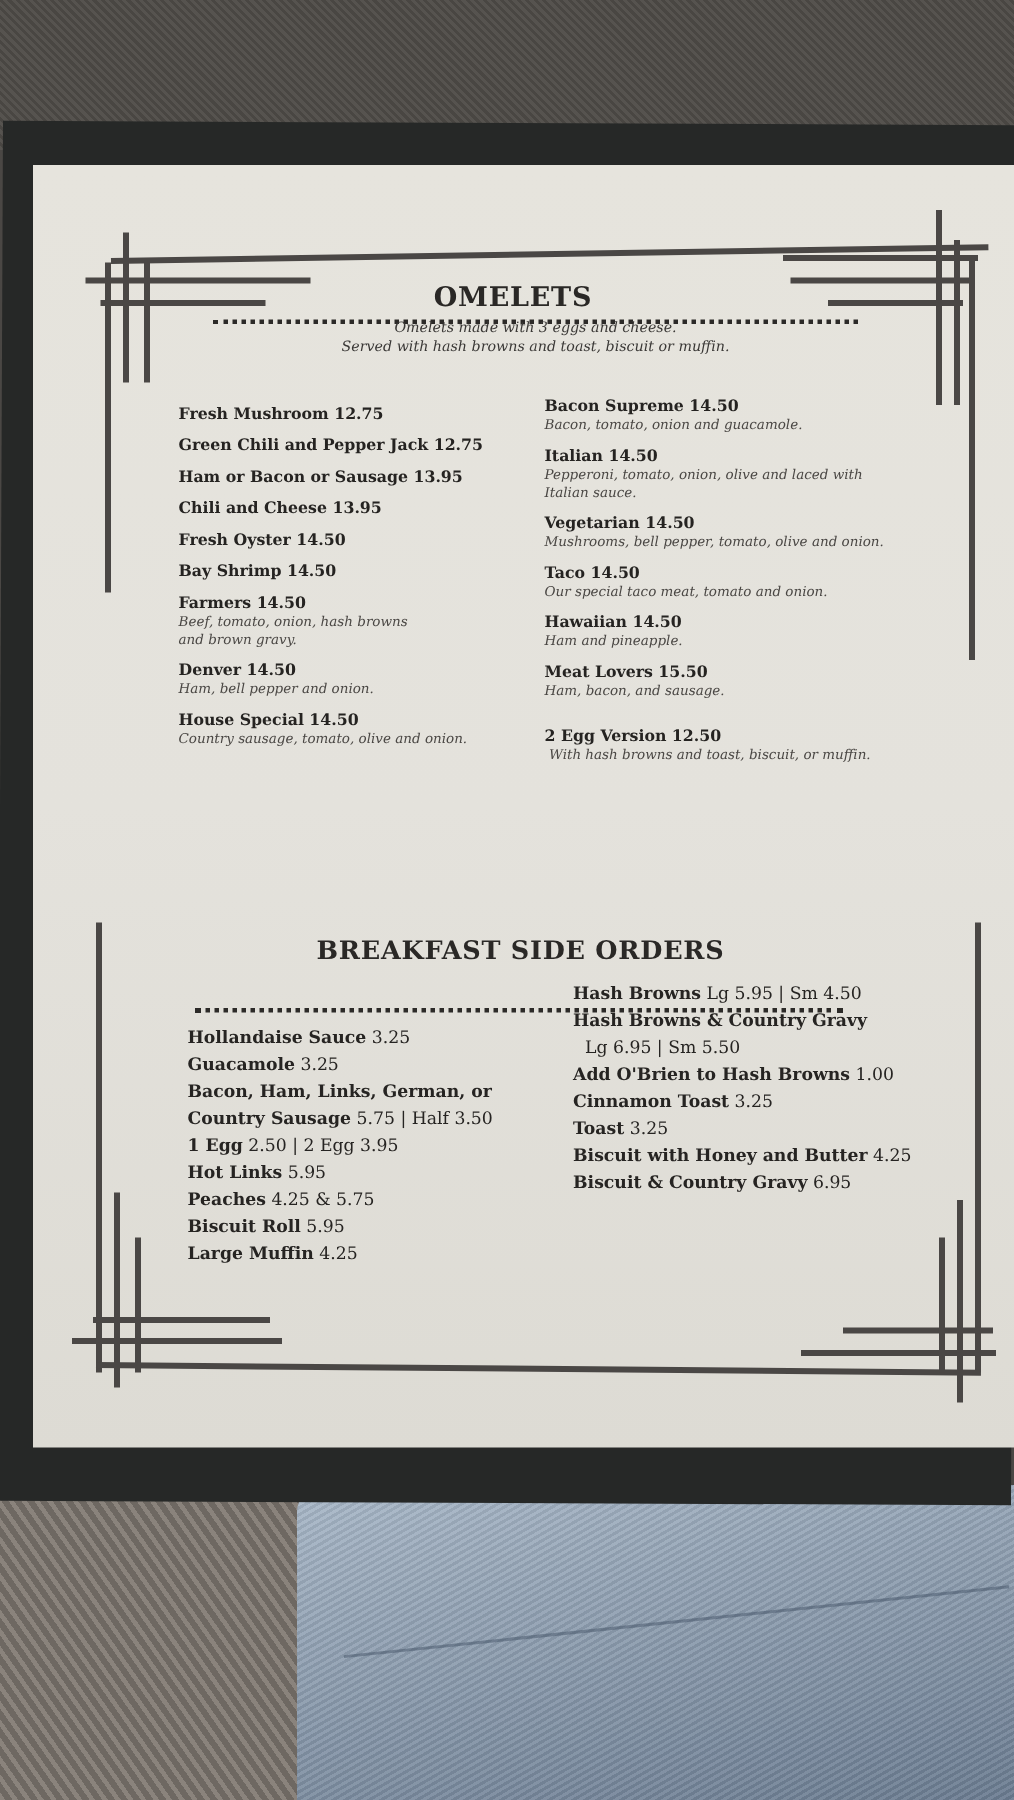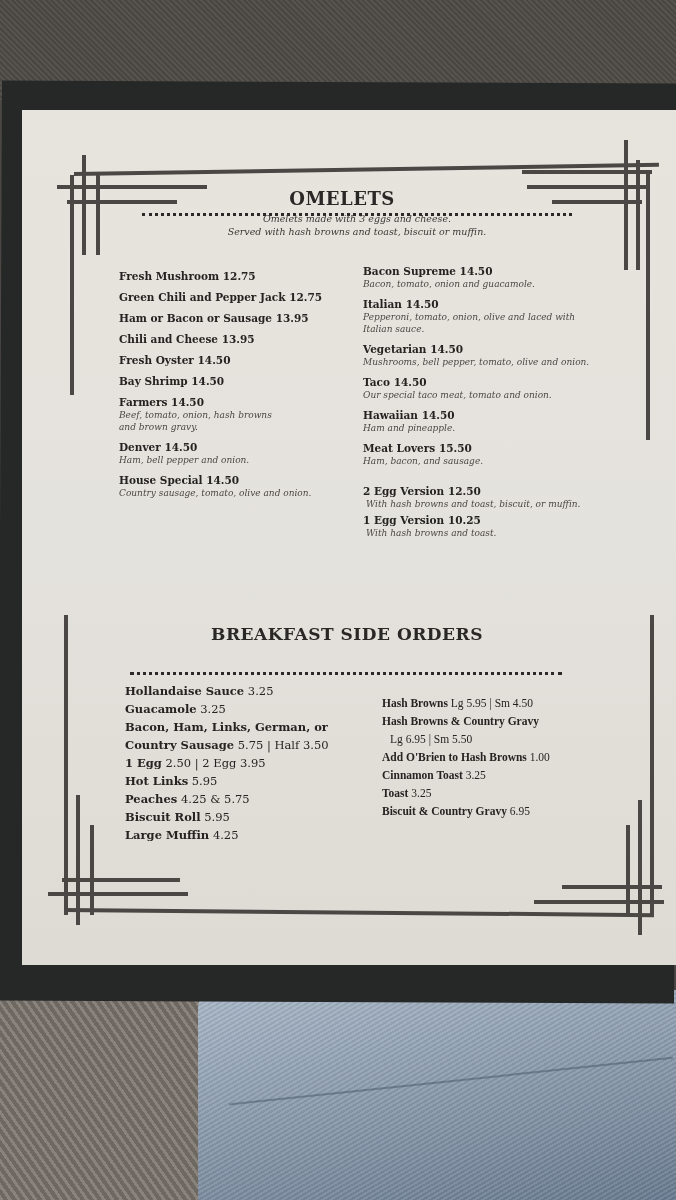--- a/index.html
+++ b/index.html
@@ -153,24 +153,20 @@
     </div>
     <div class="item">
       <div class="item-name">Meat Lovers 15.50</div>
       <div class="item-desc">Ham, bacon, and sausage.</div>
     </div>
     <div class="gap"></div>
     <div class="item" style="margin-bottom:4px;">
       <div class="item-name">2 Egg Version 12.50</div>
       <div class="item-desc" style="padding-left:3px;">With hash browns and toast, biscuit, or muffin.</div>
     </div>
-    <div class="item">
-      <div class="item-name">1 Egg Version 10.25</div>
-      <div class="item-desc" style="padding-left:3px;">With hash browns and toast.</div>
-    </div>
   </div>
 
   <div class="frame-line" style="left:42px;top:505px;width:4px;height:300px;"></div>
   <div class="frame-line" style="left:628px;top:505px;width:4px;height:300px;"></div>
   <div class="frame-line" style="left:42px;top:798px;width:590px;height:4px;transform:rotate(0.5deg);transform-origin:left;"></div>
   <div class="frame-line" style="left:40px;top:768px;width:118px;height:4px;"></div>
   <div class="frame-line" style="left:26px;top:782px;width:140px;height:4px;"></div>
   <div class="frame-line" style="left:54px;top:685px;width:4px;height:130px;"></div>
   <div class="frame-line" style="left:68px;top:715px;width:4px;height:90px;"></div>
   <div class="frame-line" style="left:540px;top:775px;width:100px;height:4px;"></div>
@@ -186,22 +182,23 @@
     <div class="side-item"><span class="nm">Guacamole</span> <span class="pr">3.25</span></div>
     <div class="side-item"><span class="nm">Bacon, Ham, Links, German, or</span> <span class="pr"></span></div>
     <div class="side-item"><span class="nm">Country Sausage</span> <span class="pr">5.75 | Half 3.50</span></div>
     <div class="side-item"><span class="nm">1 Egg</span> <span class="pr">2.50 | 2 Egg 3.95</span></div>
     <div class="side-item"><span class="nm">Hot Links</span> <span class="pr">5.95</span></div>
     <div class="side-item"><span class="nm">Peaches</span> <span class="pr">4.25 &amp; 5.75</span></div>
     <div class="side-item"><span class="nm">Biscuit Roll</span> <span class="pr">5.95</span></div>
     <div class="side-item"><span class="nm">Large Muffin</span> <span class="pr">4.25</span></div>
   </div>
 
-  <div class="col" style="left:360px;top:584px;width:270px;font-family:Liberation Serif, serif;">
+  <div class="col" style="left:360px;top:543px;width:270px;">
     <div class="side-item"><span class="nm">Hash Browns</span> <span class="pr">Lg 5.95 | Sm 4.50</span></div>
     <div class="side-item"><span class="nm">Hash Browns &amp; Country Gravy</span> <span class="pr"></span></div>
     <div class="side-item" style="padding-left:8px;"><span class="nm"></span><span class="pr">Lg 6.95 | Sm 5.50</span></div>
     <div class="side-item"><span class="nm">Add O'Brien to Hash Browns</span> <span class="pr">1.00</span></div>
     <div class="side-item"><span class="nm">Cinnamon Toast</span> <span class="pr">3.25</span></div>
     <div class="side-item"><span class="nm">Toast</span> <span class="pr">3.25</span></div>
+    <div class="side-item"><span class="nm">Biscuit with Honey and Butter</span> <span class="pr">4.25</span></div>
     <div class="side-item"><span class="nm">Biscuit &amp; Country Gravy</span> <span class="pr">6.95</span></div>
   </div>
 </div>
 
 </body></html>

